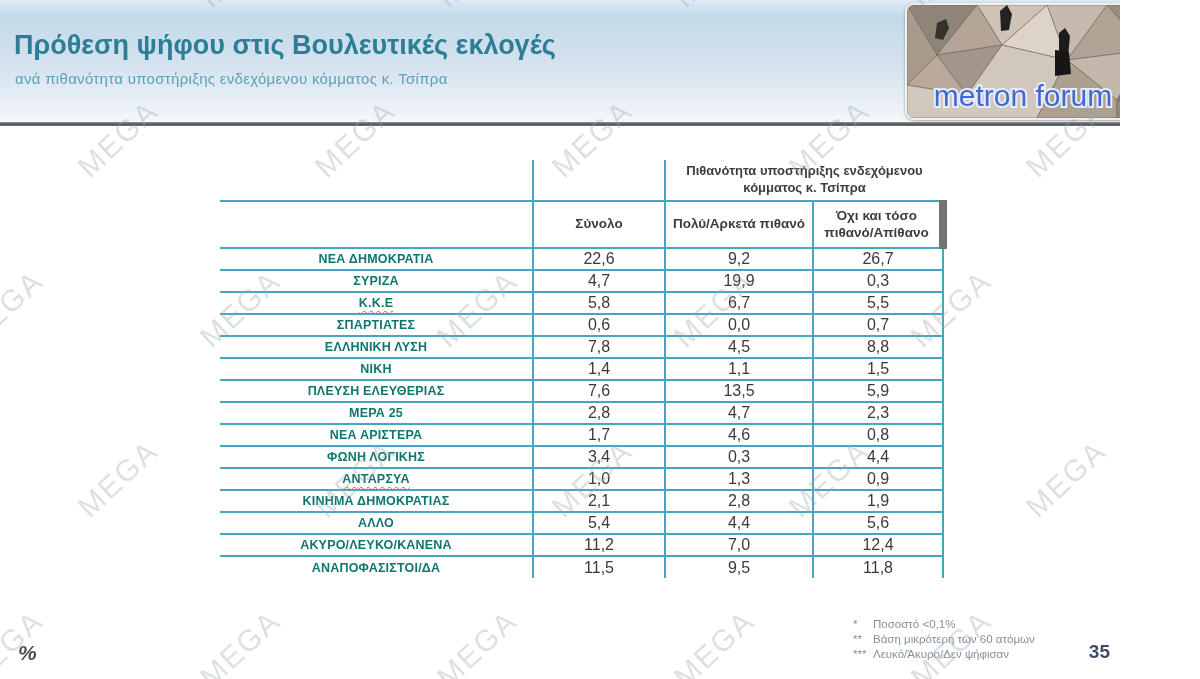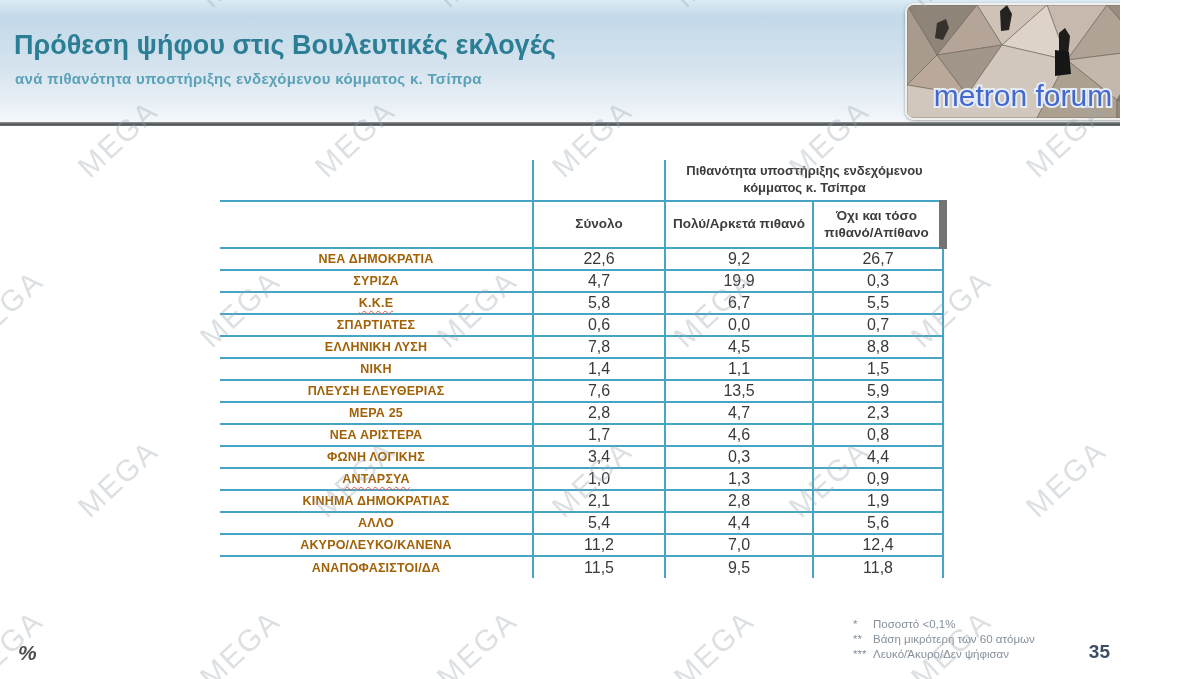--- a/index.html
+++ b/index.html
@@ -14,21 +14,21 @@
   }
   .header-rule{
     position:absolute;left:0;top:122px;width:1200px;height:4px;
     background:linear-gradient(180deg,#93989c 0%,#4e5356 55%,#717678 100%);
   }
   .title{
     position:absolute;left:14px;top:30px;font-size:27px;font-weight:bold;
     color:#2c7e95;white-space:nowrap;
   }
   .subtitle{
-    position:absolute;left:15px;top:70px;font-size:15px;font-weight:bold;
+    position:absolute;left:15px;top:70px;font-size:15px;font-weight:normal;
     color:#5ba2b8;letter-spacing:.3px;white-space:nowrap;
   }
   .logo-card{
     position:absolute;top:3px;right:8px;width:283px;height:113px;
     border:2px solid #f0f0ee;border-radius:9px;overflow:hidden;
     box-shadow:0 1px 3px rgba(0,0,0,.35);background:#9a9astruct;
   }
   .logo-card svg{display:block;}
   
   .poll-table{
@@ -38,21 +38,21 @@
   .r-group{height:41px;}
   .r-heads{height:47px;}
   .poll-table tbody tr{height:22px;}
   .b-l{border-left:2px solid #47a5c4;}
   .b-r{border-right:8px solid #737373;margin-left:32px;}
   .b-b{border-bottom:2px solid #47a5c4;}
   .group-title{
     font-size:13px;font-weight:bold;color:#3d3d3d;line-height:1.3;padding:2px 12px;
   }
   .col-head{font-size:13.5px;font-weight:bold;color:#3d3d3d;line-height:1.25;padding:0 4px;}
-  .c-party{font-size:12.5px;font-weight:bold;color:#a16207;letter-spacing:.2px;}
+  .c-party{font-size:12.5px;font-weight:bold;color:#0f766e;letter-spacing:.2px;}
   .c-val{font-size:16px;color:#3a3a3a;}
   .poll-table tbody td{border-bottom:2px solid #47a5c4;}
   .poll-table tbody td + td{border-left:2px solid #47a5c4;}
   .poll-table tbody td:last-child{border-right:2px solid #47a5c4;}
   .poll-table tbody tr:last-child td{border-bottom:none;}
   .squiggle{
     text-decoration-line:underline;text-decoration-style:wavy;
     text-decoration-color:#e2574b;text-decoration-thickness:1px;text-underline-offset:3px;text-align:center;
   }
   

